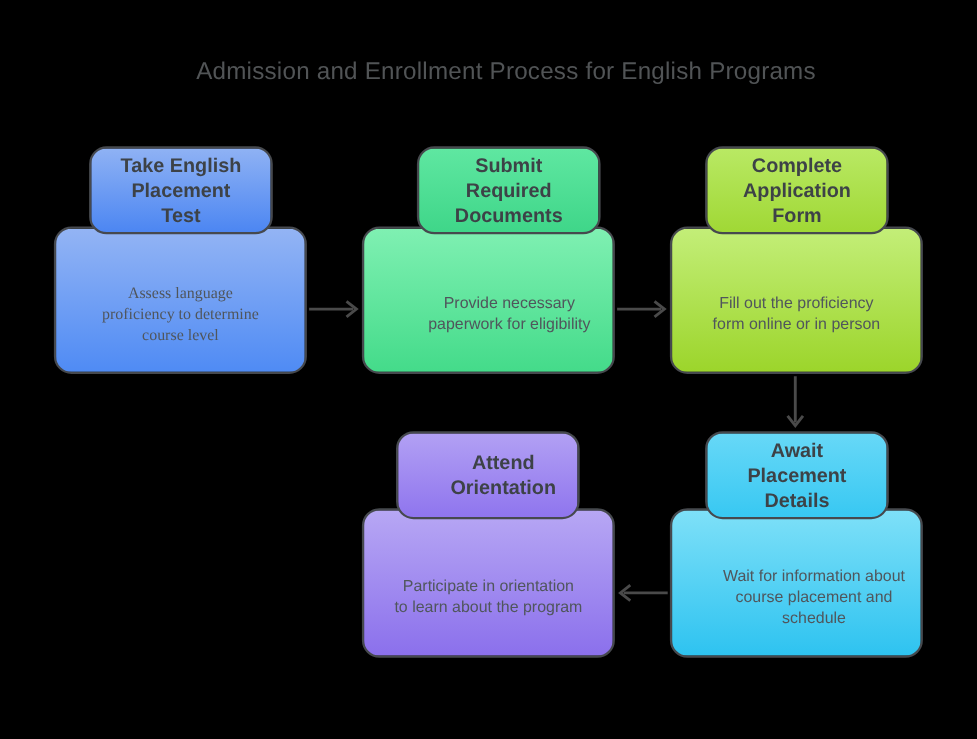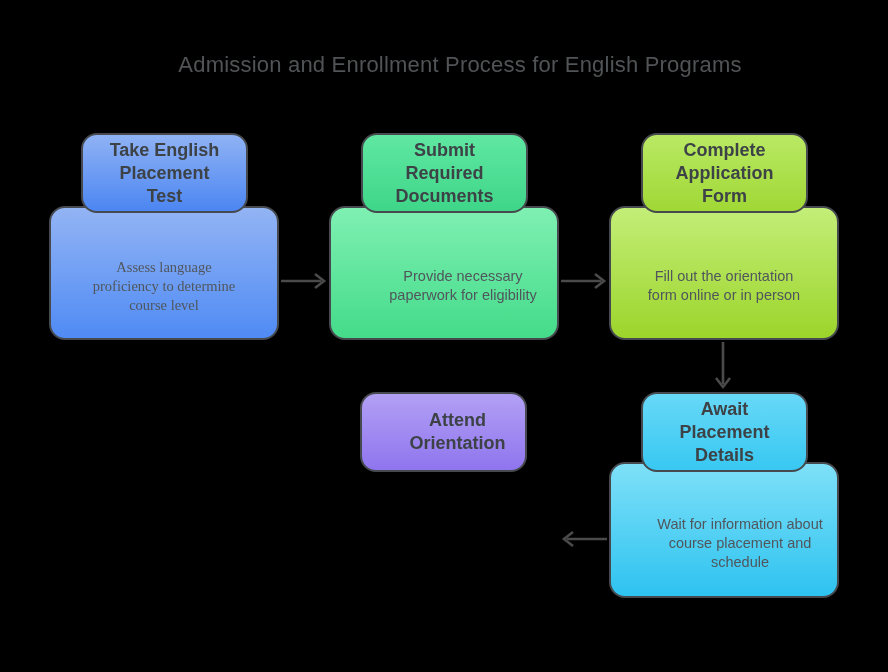--- a/index.html
+++ b/index.html
@@ -92,47 +92,51 @@
   <div class="step-header" style="left: 81px; top: 133px; --h-top: #8fb2f4; --h-bottom: #4c86f2; --b-top: #93b4f4; --b-bottom: #4f8bf4;">
     <div class="step-title">Take English
 Placement
 Test</div>
   </div>
 
   <div class="step-body" style="left: 329px; top: 206px; height: 134px; padding-left: 38px; --h-top: #5fe7a1; --h-bottom: #3fd689; --b-top: #7ff0b2; --b-bottom: #44db8a;">
     <div class="step-desc">Provide necessary
 paperwork for eligibility</div>
   </div>
-  <div class="step-header" style="left: 361px; top: 133px; --h-top: #5fe7a1; --h-bottom: #3fd689; --b-top: #7ff0b2; --b-bottom: #44db8a;">
+  <div class="step-header" style="left: 379px; top: 133px; --h-top: #5fe7a1; --h-bottom: #3fd689; --b-top: #7ff0b2; --b-bottom: #44db8a;">
     <div class="step-title">Submit
 Required
 Documents</div>
   </div>
 
   <div class="step-body" style="left: 609px; top: 206px; height: 134px; --h-top: #b9e964; --h-bottom: #a0d835; --b-top: #c3ee78; --b-bottom: #9cd52b;">
-    <div class="step-desc">Fill out the orientation
+    <div class="step-desc">Fill out the proficiency
 form online or in person</div>
   </div>
   <div class="step-header" style="left: 641px; top: 133px; --h-top: #b9e964; --h-bottom: #a0d835; --b-top: #c3ee78; --b-bottom: #9cd52b;">
     <div class="step-title">Complete
 Application
 Form</div>
   </div>
 
   <div class="step-body" style="left: 609px; top: 462px; height: 136px; padding-left: 32px; --h-top: #67d8f7; --h-bottom: #38c8f2; --b-top: #7ee0f8; --b-bottom: #2ec3f0;">
     <div class="step-desc">Wait for information about
 course placement and
 schedule</div>
   </div>
   <div class="step-header" style="left: 641px; top: 392px; --h-top: #67d8f7; --h-bottom: #38c8f2; --b-top: #7ee0f8; --b-bottom: #2ec3f0;">
     <div class="step-title">Await
 Placement
 Details</div>
   </div>
 
+  <div class="step-body" style="left: 329px; top: 462px; height: 136px; --h-top: #b2a0f4; --h-bottom: #8f75ee; --b-top: #b7a7f4; --b-bottom: #8b70ec;">
+    <div class="step-desc">Participate in orientation
+to learn about the program</div>
+  </div>
   <div class="step-header" style="left: 360px; top: 392px; padding-left: 28px; --h-top: #b2a0f4; --h-bottom: #8f75ee; --b-top: #b7a7f4; --b-bottom: #8b70ec;">
     <div class="step-title">Attend
 Orientation</div>
   </div>
 
   <svg class="arrow-layer" viewBox="0 0 888 672">
     <g>
       <line x1="281" y1="281" x2="321" y2="281"></line>
       <polyline points="315,274 324,281 315,288"></polyline>
     </g>

